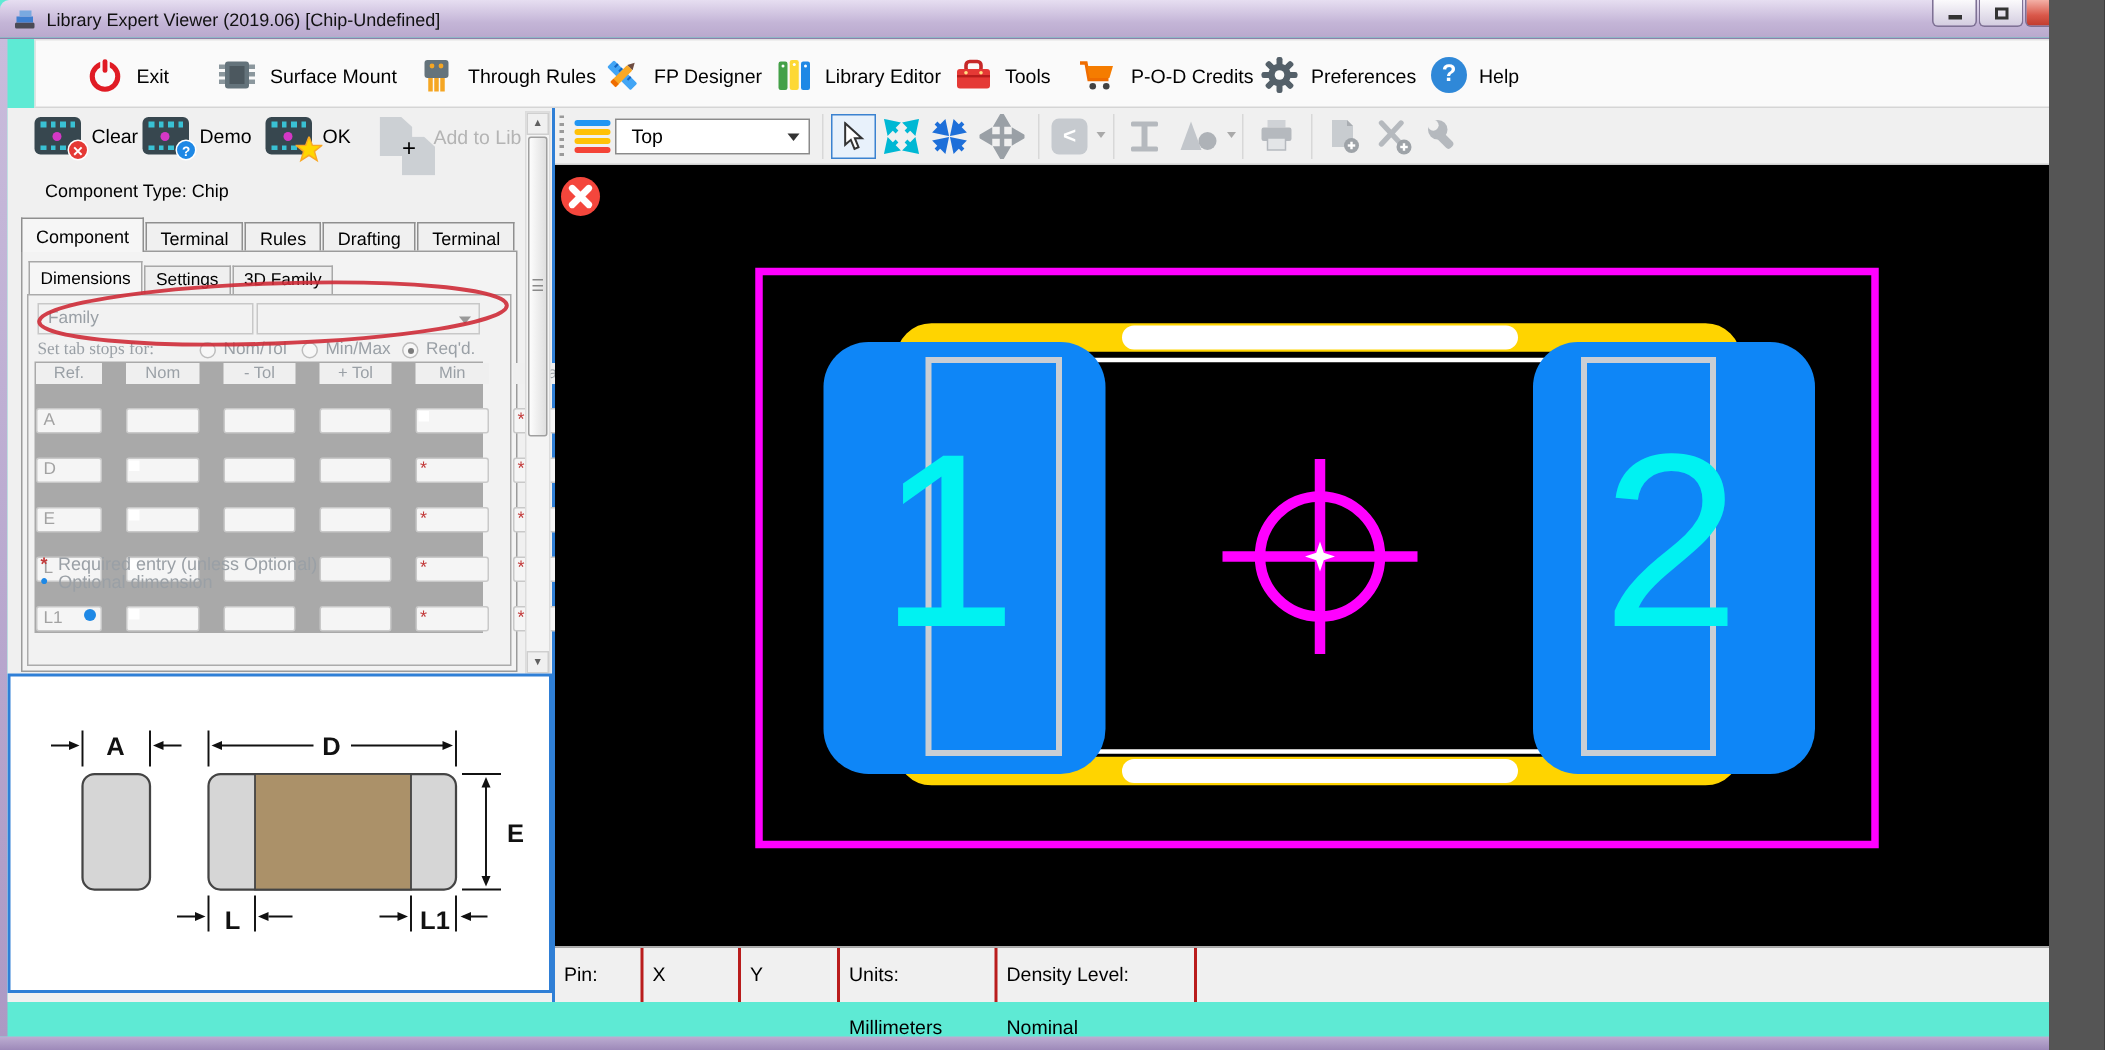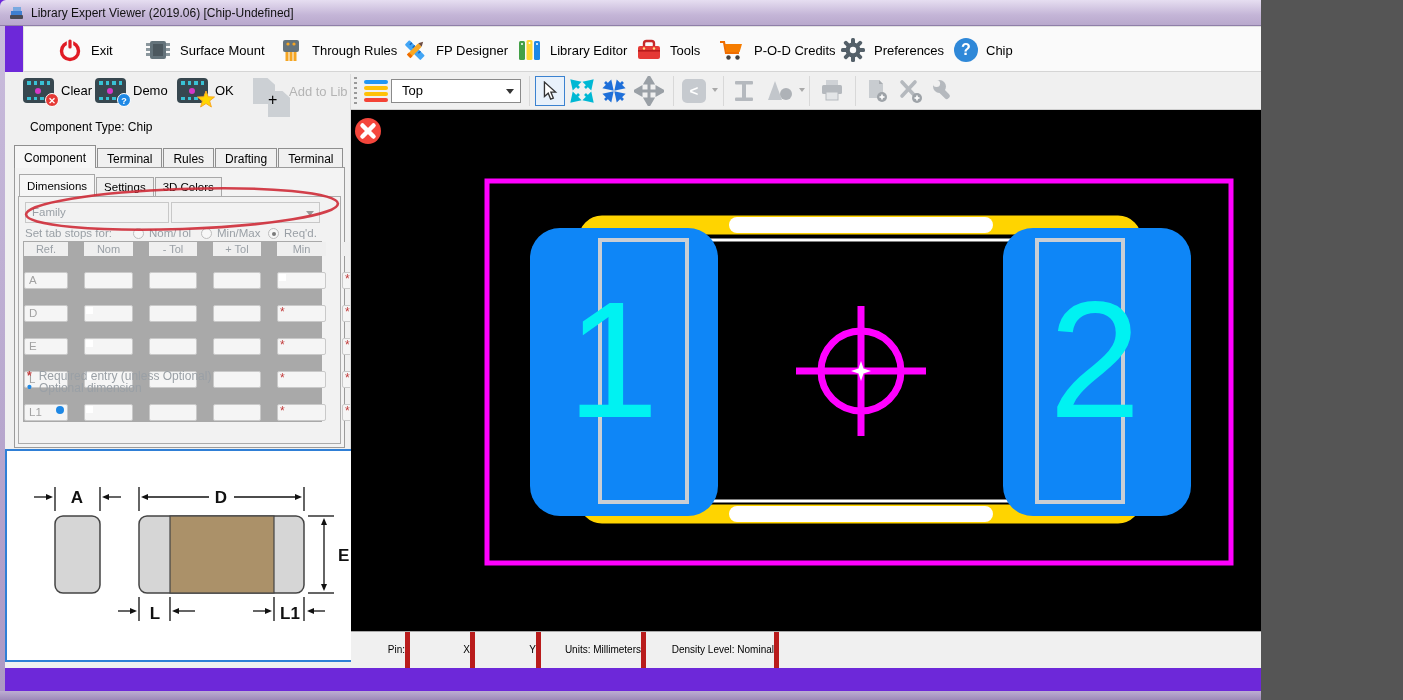--- a/index.html
+++ b/index.html
@@ -1,17 +1,17 @@
 <!DOCTYPE html>
 <html><head>
 <meta charset="utf-8">
 <style>
   * { margin:0; padding:0; box-sizing:border-box; font-family:"Liberation Sans", sans-serif; }
   html,body { background:#555; }
-  .window { position:relative; width:1261px; height:700px; background:#6d28d9; overflow:hidden; }
+  .window { position:relative; width:1366px; height:700px; background:#5eead4; overflow:hidden; }
 
   
   .titlebar { position:absolute; left:0; top:0; width:1403px; height:26px;
     background:linear-gradient(#e6def1,#c4b5d7 60%,#b9a9cd); border-bottom:1px solid #8f7fa8;
     border-radius:6px 6px 0 0; display:flex; align-items:center; }
   .border-left  { position:absolute; left:0; top:26px; width:5px; height:665px; background:linear-gradient(#c9bcdc,#ac99c4); }
   .border-right { position:absolute; left:1398px; top:26px; width:5px; height:665px; background:linear-gradient(#c9bcdc,#ac99c4); }
   .border-bottom{ position:absolute; left:0; top:691px; width:1403px; height:9px; background:linear-gradient(#bdaed2,#9d89b9); }
   .app-icon { width:16px; height:16px; margin:0 6px 0 9px; }
   .title-text { font-size:12px; color:#111; }
@@ -64,21 +64,21 @@
     border:1px solid #ababab; background:#f2f2f2; }
 
   .family-box { position:absolute; left:6px; top:5px; width:144px; height:21px;
     border:1px solid #c8c8c8; background:#f2f2f2; font-size:11.5px; color:#9aa0a6; line-height:19px; padding-left:6px; }
   .family-combo { position:absolute; left:152px; top:5px; width:149px; height:21px;
     border:1px solid #c8c8c8; background:#f2f2f2; }
   .family-combo .arr { position:absolute; right:5px; top:8px; width:0; height:0;
     border-left:4px solid transparent; border-right:4px solid transparent; border-top:5px solid #9a9a9a; }
 
   .radio-row { position:absolute; left:6px; top:30px; height:14px; width:310px; font-size:11.5px; color:#9aa0a6; }
-  .radio-row .cap { position:absolute; left:0; top:0; }
+  .radio-row .cap { position:absolute; left:0; top:0;font-family:Liberation Serif, serif; }
   .radio { position:absolute; top:1px; width:11px; height:11px; border-radius:50%;
     border:1px solid #bdbdbd; background:#f7f7f7; }
   .radio.sel::after { content:""; position:absolute; left:2.5px; top:2.5px; width:4px; height:4px;
     border-radius:50%; background:#7a7a7a; }
   .rlbl { position:absolute; top:0; }
 
   
   .dimtable { position:absolute; left:4px; top:44px; width:299px; background:#a9a9a9; padding:1px;
     display:grid; grid-template-columns:44px 49px 48px 48px 49px 49px; gap:16px; }
   .hcell { background:#efefef; font-size:11px; color:#9aa0a6; text-align:center; height:14px; line-height:14px; }
@@ -102,42 +102,42 @@
     background:linear-gradient(90deg,#fdfdfd,#dfdfdf); border:1px solid #9f9f9f; border-radius:2px; }
   .vs-grip { position:absolute; left:2px; top:94px; width:7px; height:8px;
     border-top:1px solid #8a8a8a; border-bottom:1px solid #8a8a8a; }
   .vs-grip::after { content:""; position:absolute; left:0; top:3px; width:7px; height:1px; background:#8a8a8a; }
 
   
   .diagram-panel { position:absolute; left:0; top:377px; width:363px; height:213px;
     background:#fff; border:2px solid #2f7fd6; }
 
   
-  .viewer { position:absolute; left:351px; top:72px; width:1028px; height:596px; background:#f0f0f0; }
+  .viewer { position:absolute; left:370px; top:72px; width:1028px; height:596px; background:#f0f0f0; }
   .vtoolbar { position:absolute; left:0; top:0; width:1028px; height:38px; background:#f0f0f0; border-bottom:1px solid #cfcfcf; }
   .draghandle { position:absolute; left:3px; top:5px; width:3px; height:28px;
     background:repeating-linear-gradient(#9a9a9a 0 2px, transparent 2px 5px); }
   .layersicon { position:absolute; left:12px; top:7px; }
   .vcombo { position:absolute; left:40px; top:7px; width:130px; height:24px; background:#fff; border:1px solid #8a8a8a; }
   .vcombo .txt { font-size:13px; color:#000; line-height:22px; padding-left:10px; }
   .vcombo .arr { position:absolute; right:6px; top:9px; width:0; height:0;
     border-left:4px solid transparent; border-right:4px solid transparent; border-top:5px solid #333; }
   .vsep { position:absolute; top:4px; width:1px; height:30px; background:#d8d8d8; }
   .vbtn { position:absolute; top:4px; width:30px; height:30px; display:flex; align-items:center; justify-content:center; }
   .vbtn.sel { border:1px solid #3b82d0; background:#e8f1fb; }
   .dd-mini { position:absolute; top:16px; width:0; height:0;
     border-left:3.5px solid transparent; border-right:3.5px solid transparent; border-top:4px solid #a9a9a9; }
   .backsq { width:24px; height:24px; border-radius:5px; background:#c6cacf; color:#fff;
     font-weight:bold; font-size:15px; text-align:center; line-height:23px; }
 
   .canvas { position:absolute; left:0; top:38px; width:1028px; height:521px; background:#000; }
 
   .statusbar { position:absolute; left:0; top:559px; width:1028px; height:37px; background:#f0f0f0;
     border-top:1px solid #a8a8a8; display:flex; }
-  .scell { font-size:10px; color:#000; line-height:35px; padding-left:6px; border-right:5px solid #b91c1c;text-align:right; }
+  .scell { font-size:13px; color:#000; line-height:35px; padding-left:6px; border-right:2px solid #b91c1c; }
 
   .bottombar { position:absolute; left:5px; top:668px; width:1393px; height:23px; background:#f0f0f0;
     border-top:1px solid #c6c6c6; font-size:12.5px; color:#000; line-height:22px; padding-left:8px; }
 </style>
 </head>
 <body>
 
 <div class="window">
 
   <div class="titlebar">
@@ -251,21 +251,21 @@
           <rect x="11" y="1" width="4" height="24" rx="1.5" transform="rotate(90 13 13)"></rect>
           <rect x="11" y="1" width="4" height="24" rx="1.5" transform="rotate(135 13 13)"></rect>
           <circle cx="13" cy="13" r="7.5"></circle>
         </g>
         <circle cx="13" cy="13" r="3.2" fill="#fafafa"></circle>
       </svg>
       <span class="lbl">Preferences</span>
     </div>
     <div class="tb-item" style="left:930px">
       <div style="width:24px;height:24px;border-radius:50%;background:#2f88d8;color:#fff;font-size:16px;font-weight:bold;text-align:center;line-height:24px;"><span>?</span></div>
-      <span class="lbl">Chip</span>
+      <span class="lbl">Help</span>
     </div>
   </div>
 
   <div class="left-panel">
 
     <div class="toolbar2">
       <div class="act-btn" style="left:18px">
         <div class="chipfilm">
           <div class="dotrow t">
               <i class="pin"></i>
@@ -340,21 +340,21 @@
       <div class="tab">Terminal</div>
       <div class="tab">Rules</div>
       <div class="tab">Drafting</div>
       <div class="tab">Terminal</div>
     </div>
 
     <div class="tabpanel">
       <div class="subtabstrip">
         <div class="subtab sel">Dimensions</div>
         <div class="subtab">Settings</div>
-        <div class="subtab">3D Colors</div>
+        <div class="subtab">3D Family</div>
       </div>
 
       <div class="subtabpanel">
         <div class="family-box">Family</div>
         <div class="family-combo">
             <div class="arr"></div>
           </div>
 
         <div class="radio-row">
           <span class="cap">Set tab stops for:</span>

